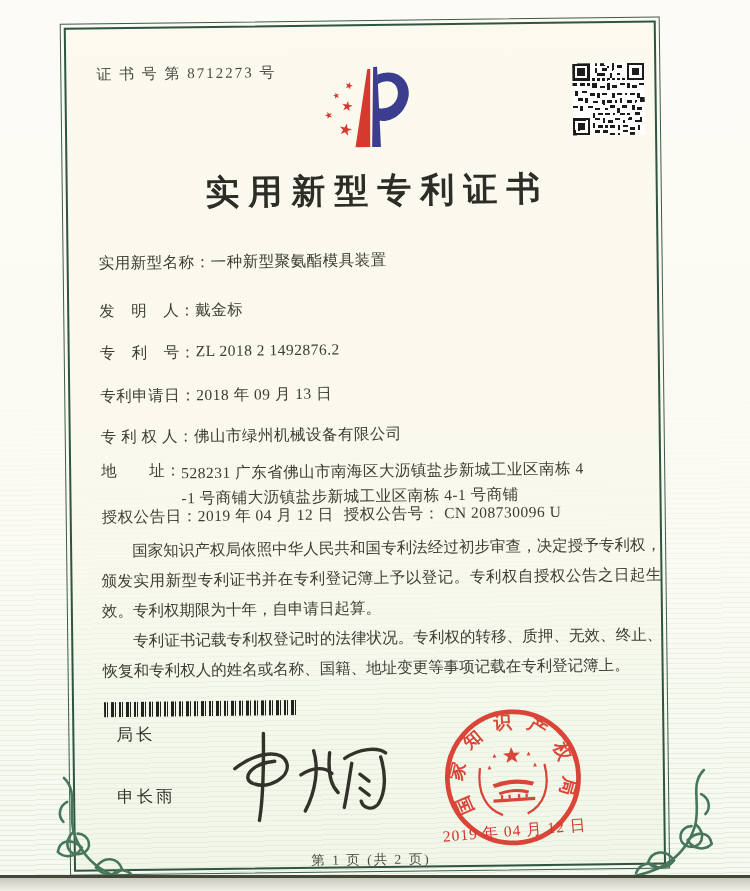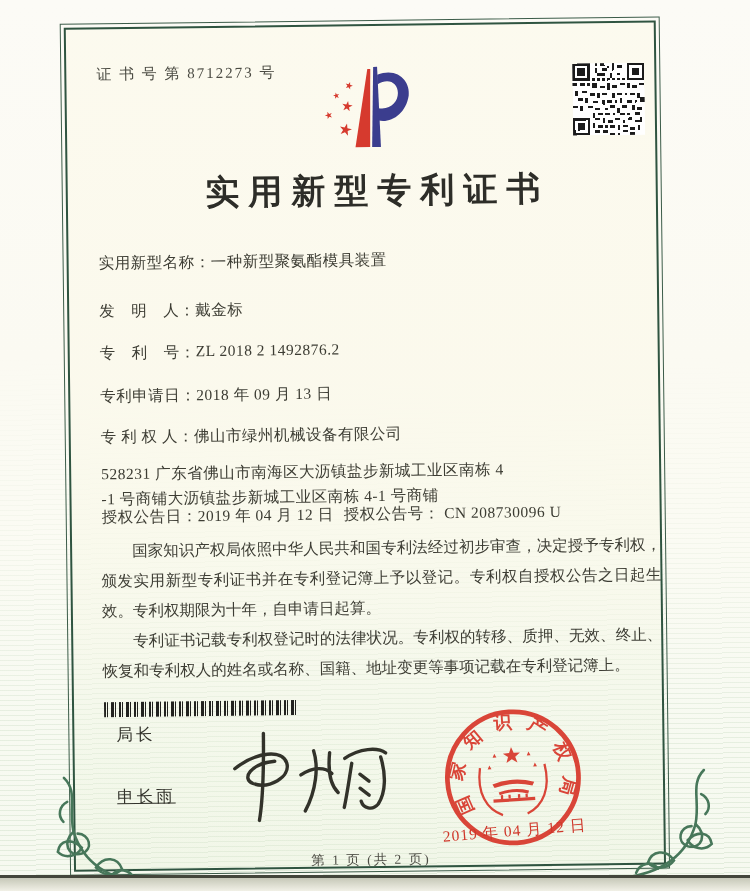--- a/index.html
+++ b/index.html
@@ -43,21 +43,21 @@
   .paras p { text-indent:2em; margin:0; }
 
   .barcode {
     position:absolute; left:100px; top:699px; width:192px; height:15px;
     background:repeating-linear-gradient(90deg,#22221f 0 2px,rgba(0,0,0,0) 2px 3px,#22221f 3px 4px,rgba(0,0,0,0) 4px 7px,#22221f 7px 10px,rgba(0,0,0,0) 10px 11px,#22221f 11px 12px,rgba(0,0,0,0) 12px 15px);
   }
 
   .comm { position:absolute; left:112px; font-size:16.5px; color:#33332c; letter-spacing:3px;
           font-family:"Liberation Sans","DejaVu Sans",sans-serif; }
   .comm-title { top:721px; }
-  .comm-name { top:783px;text-decoration:underline; }
+  .comm-name { top:783px; }
 
   .sig { position:absolute; left:212px; top:722px; }
 
   .seal { position:absolute; left:432px; top:703px; transform:rotate(-3deg); opacity:0.93; }
   .seal-date { position:absolute; left:437px; top:822px; width:160px; font-size:15.5px; color:#cf372a;
                letter-spacing:1px; transform:rotate(-4deg); white-space:nowrap; }
 
   .footer { position:absolute; left:0; top:851px; width:730px; text-align:center; font-size:13.5px; color:#4c4c44; letter-spacing:2px; }
 
   .orn { position:absolute; }
@@ -133,20 +133,21 @@
   </div>
   <div class="f-row" style="top:383px">
     <span class="f-label">专利申请日：</span>
     <span>2018 年 09 月 13 日</span>
   </div>
   <div class="f-row" style="top:424px">
     <span class="f-label">专 利 权 人：</span>
     <span>佛山市绿州机械设备有限公司</span>
   </div>
   <div class="f-row" style="top:458px">
+    <span class="f-label">地　　址：</span>
     <span class="addr-lines">
       <span>528231 广东省佛山市南海区大沥镇盐步新城工业区南栋 4</span><br>
       <span>-1 号商铺大沥镇盐步新城工业区南栋 4-1 号商铺</span>
     </span>
   </div>
   <div class="f-row" style="top:504px; width:560px">
     <span class="f-label">授权公告日：</span>
     <span>2019 年 04 月 12 日</span>
     <span class="grant-col2">
       <span>授权公告号：</span>

